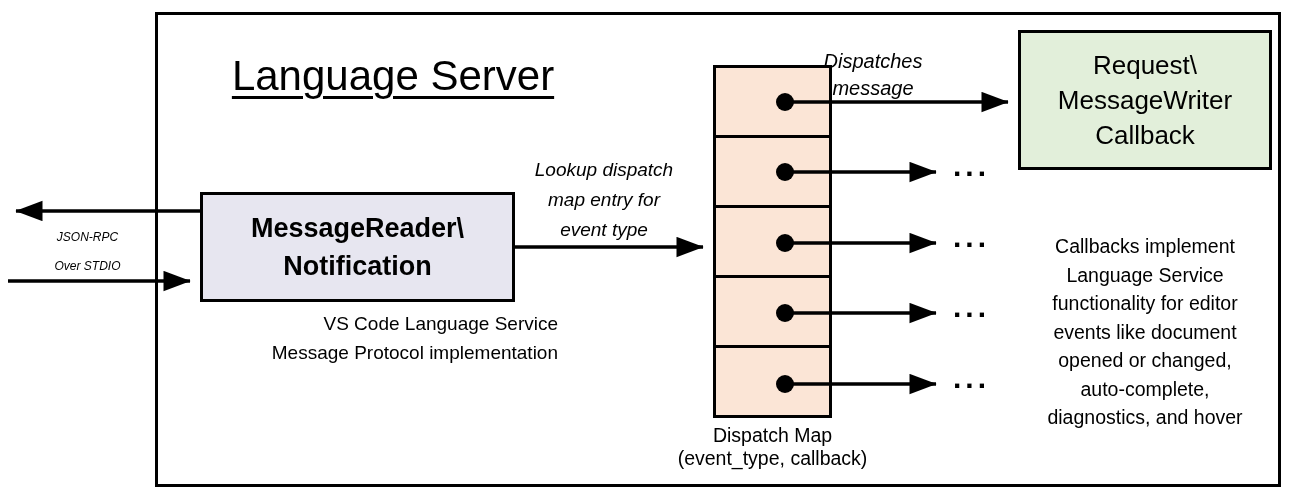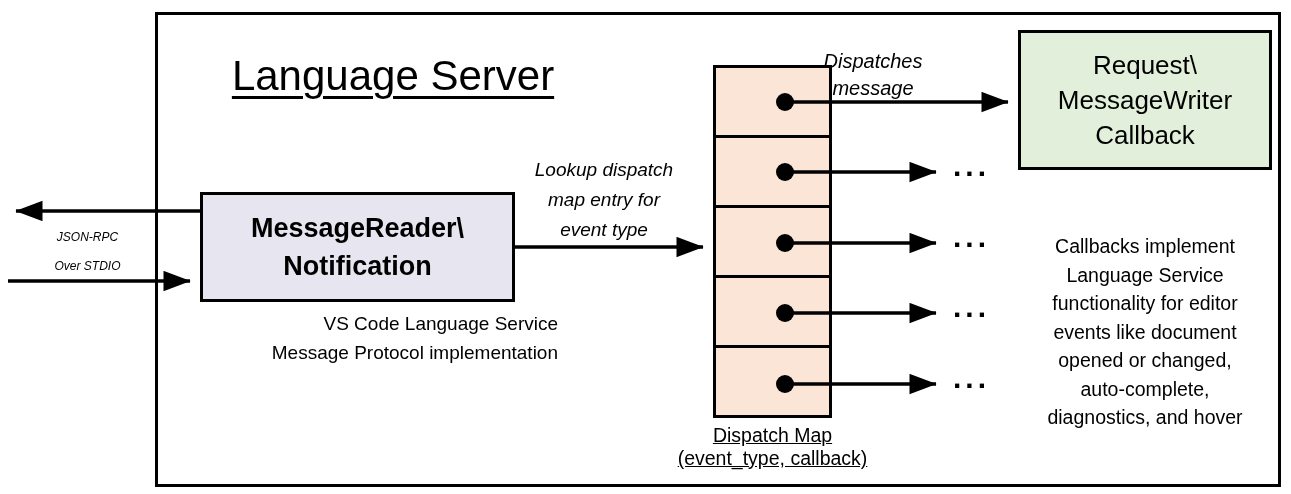--- a/index.html
+++ b/index.html
@@ -62,21 +62,21 @@
     width: 119px; height: 353px;
     background: #FBE5D6;
     border: 3px solid #000;
     display: flex; flex-direction: column;
   }
   .cell { flex: 1; }
   .cell + .cell { border-top: 3px solid #000; }
   .dispatch-caption {
     left: 650px; top: 424px; width: 245px;
     text-align: center;
-    font-size: 19.5px; line-height: 23px; text-decoration: underline;
+    font-size: 19.5px; line-height: 23px;
   }
   .dispatches-label {
     left: 808px; top: 48px; width: 130px;
     text-align: center;
     font-style: italic;
     font-size: 20px; line-height: 27px;
   }
   .callback-box {
     left: 1018px; top: 30px;
     width: 254px; height: 140px;

